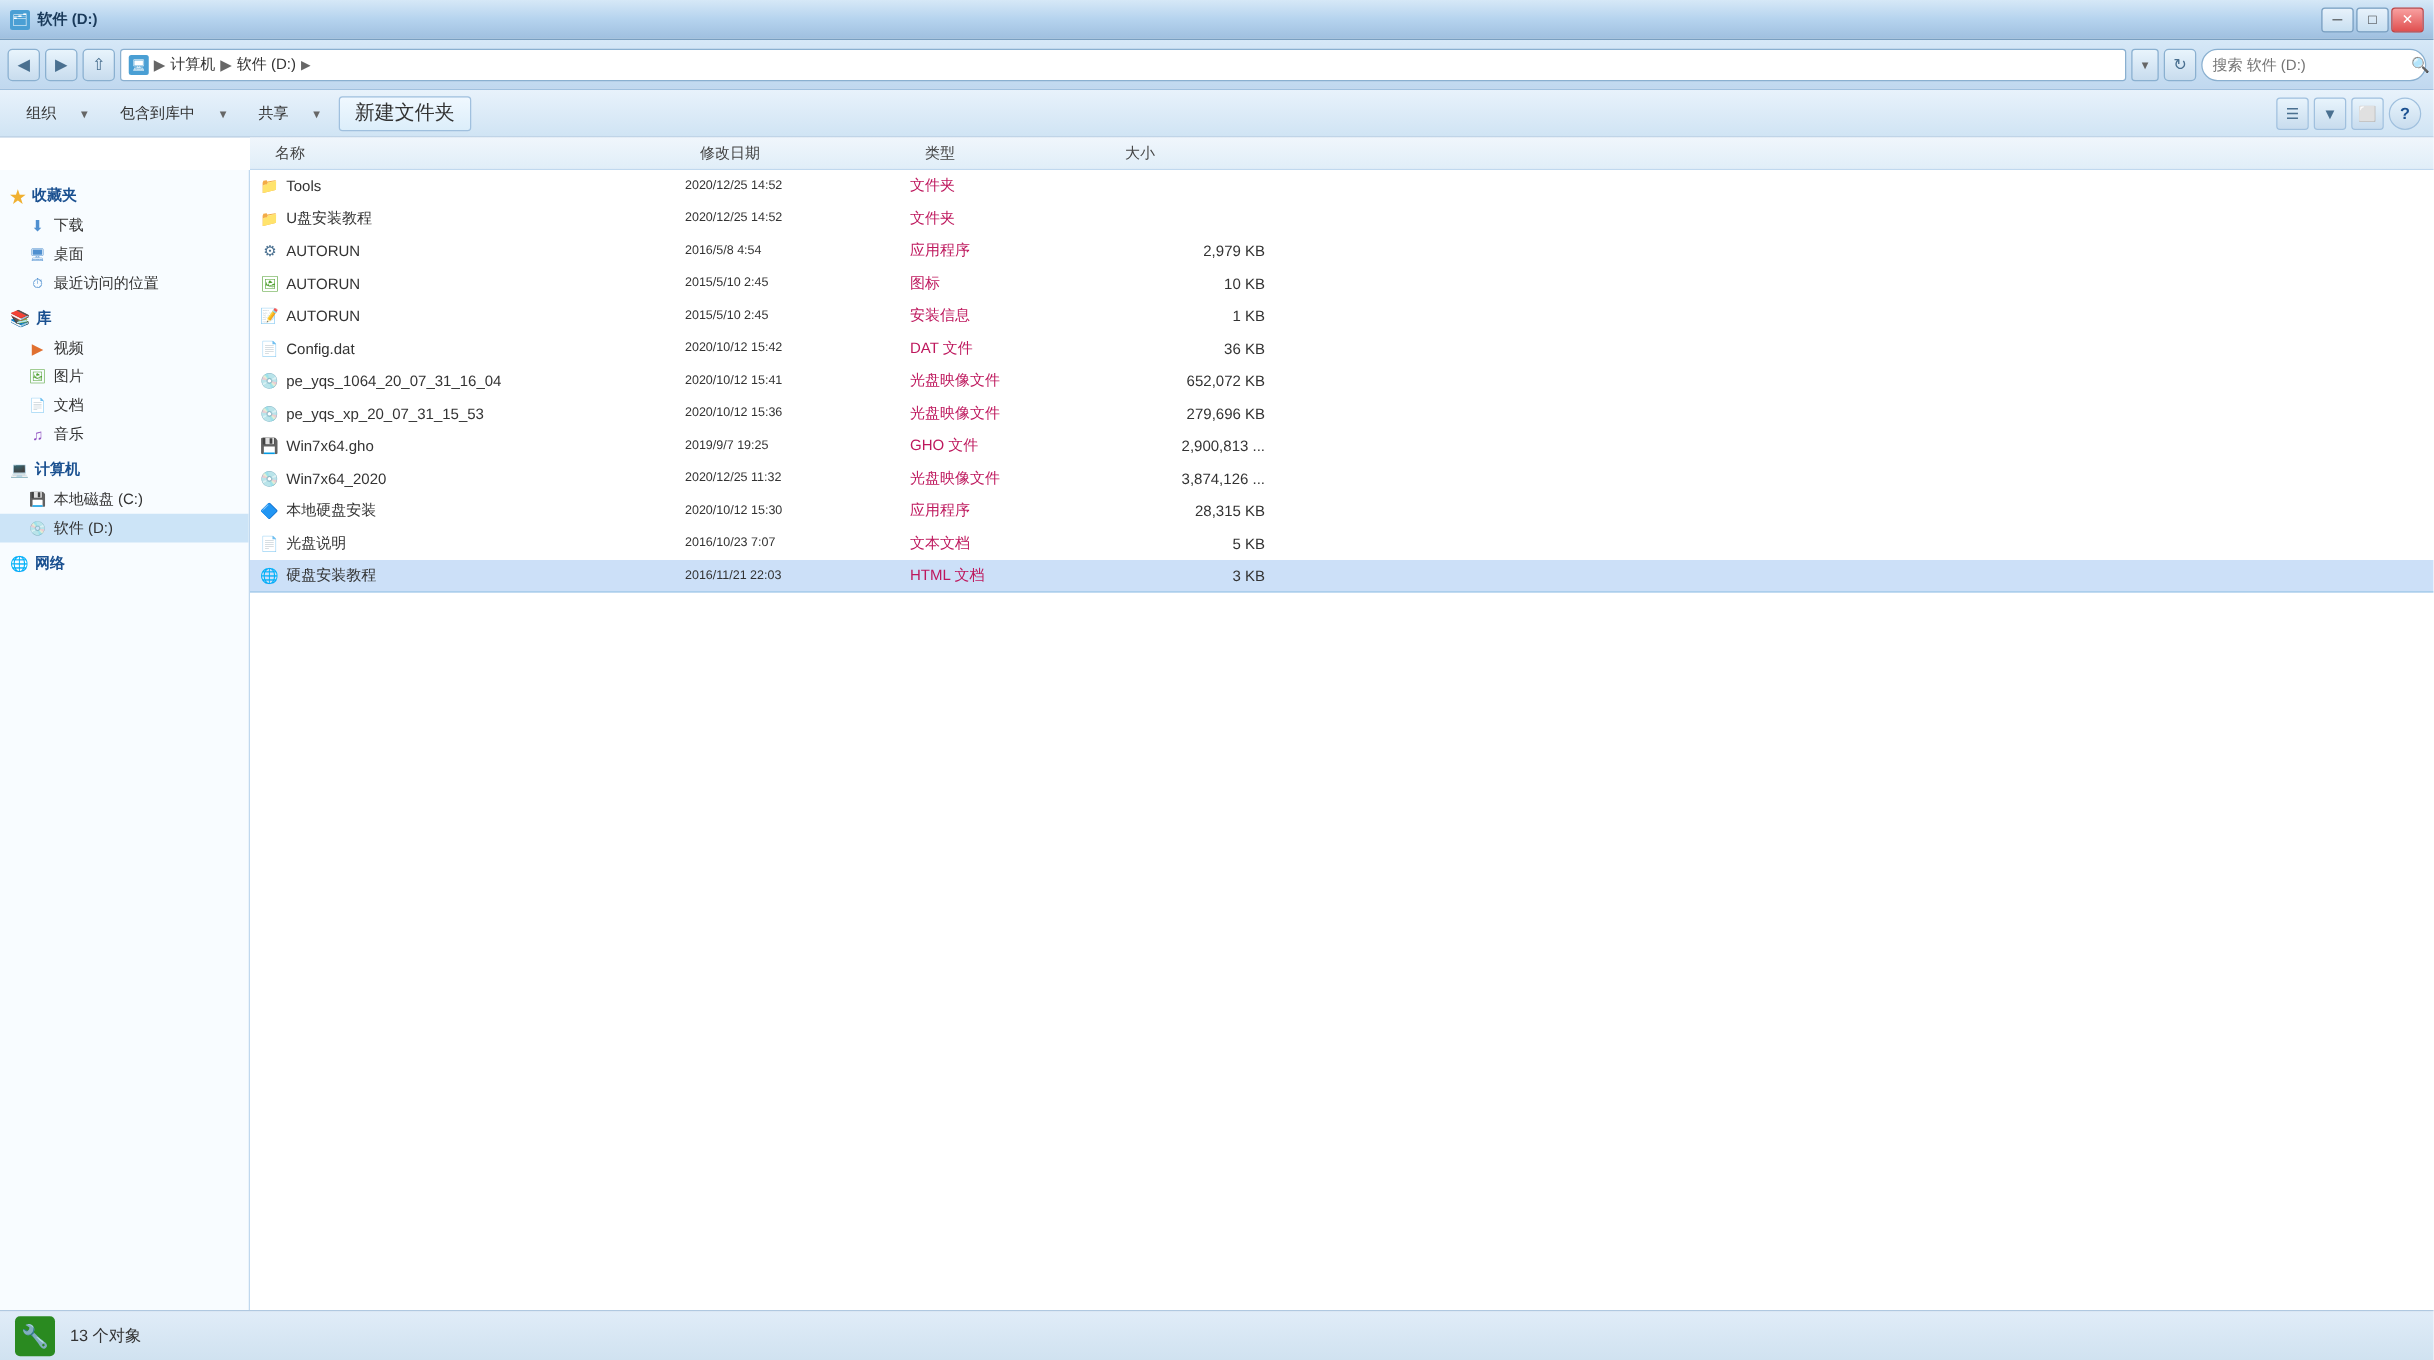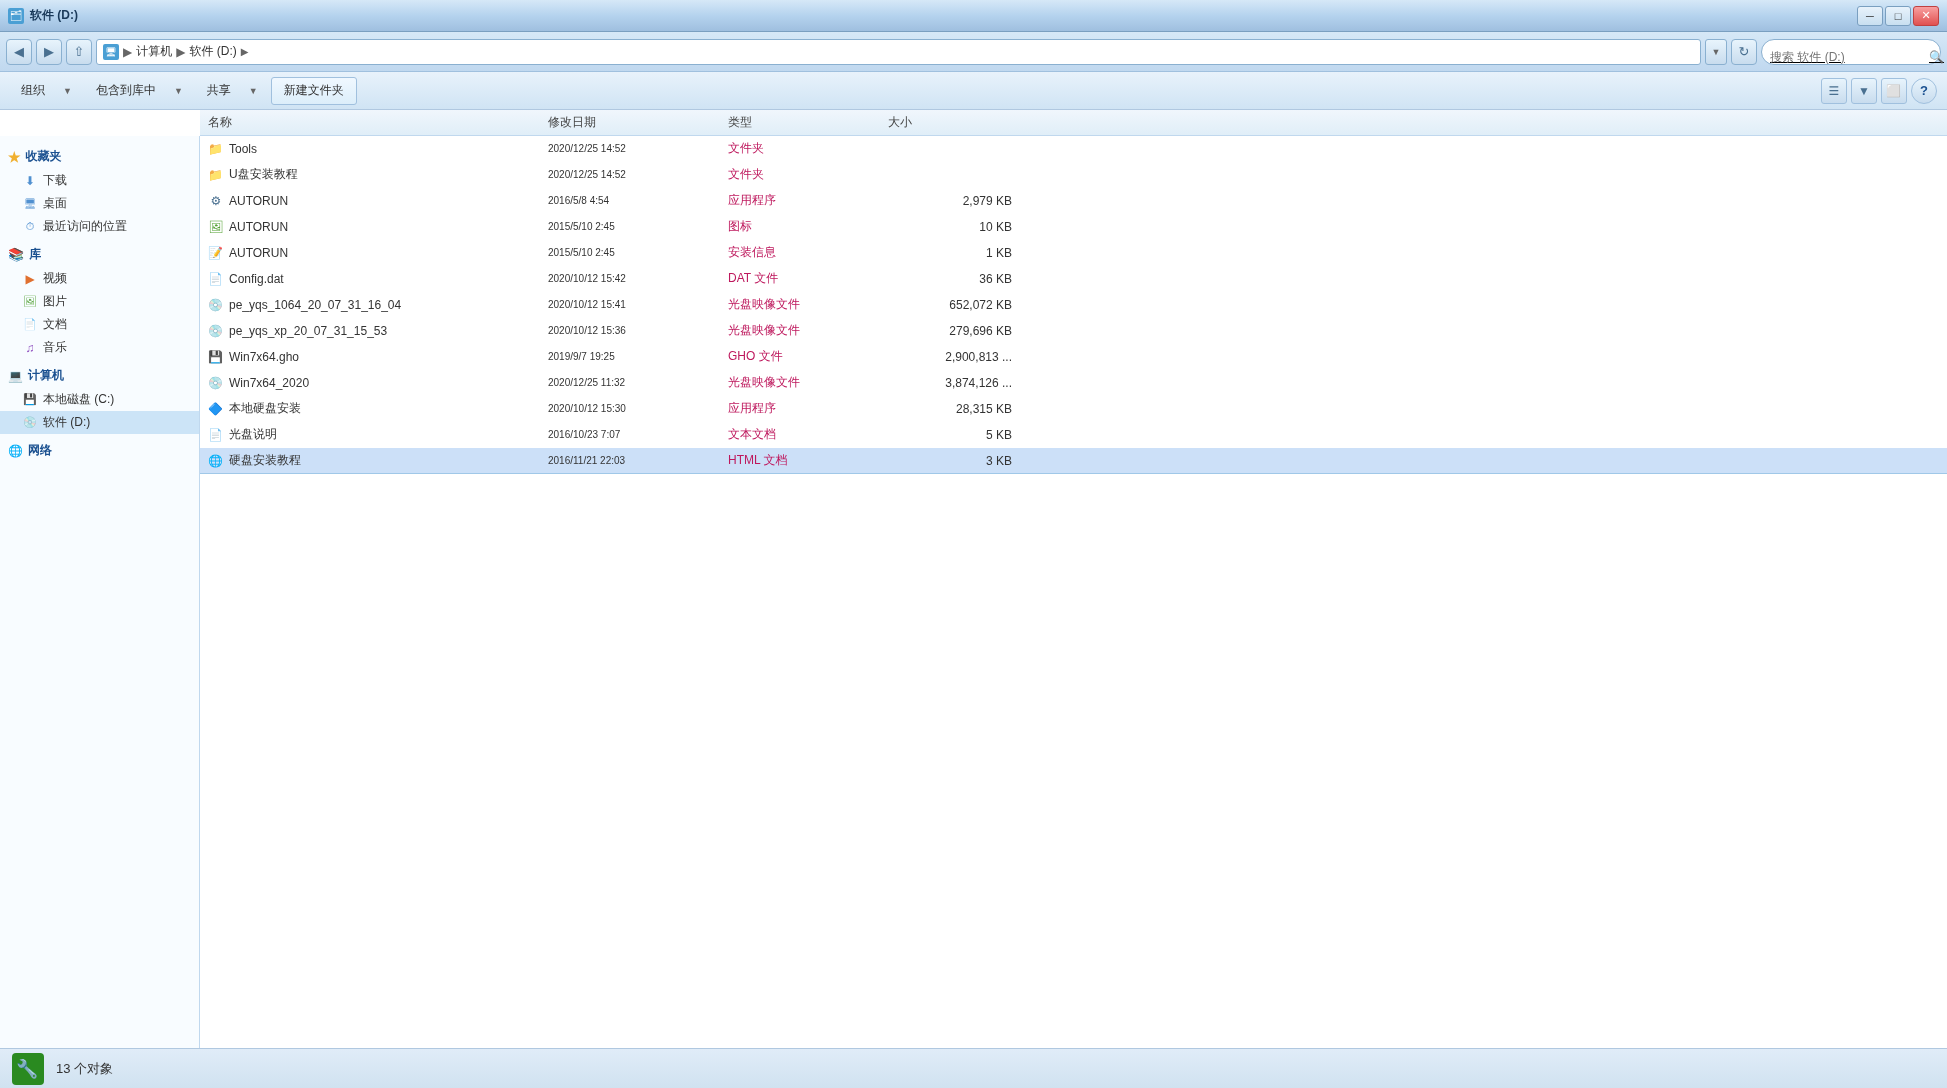--- a/index.html
+++ b/index.html
@@ -114,25 +114,24 @@
       background: linear-gradient(to bottom, #e8f4fc, #c8dcee);
       display: flex; align-items: center; justify-content: center;
       cursor: pointer;
       color: #4a7090; font-size: 13px;
     }
     .search-box {
       width: 180px; height: 26px;
       border: 1px solid #8ab0d0;
       border-radius: 13px;
       display: flex;
-      align-items: flex-end;
+      align-items: center;
       background: white;
       padding: 0 8px;
       gap: 4px;
-      text-decoration: underline;
     }
     .search-input {
       flex: 1;
       border: none; outline: none;
       font-size: 12px;
       color: #999;
       background: transparent;
     }
     .search-icon { color: #8ab0d0; font-size: 12px; }
 
@@ -160,21 +159,21 @@
       gap: 18px;
     }
     .tool-dropdown { font-size: 9px; color: #666; }
     .new-folder-btn {
       height: 28px;
       padding: 0 12px;
       border: 1px solid #a0c0de;
       border-radius: 3px;
       background: linear-gradient(to bottom, #f0f8ff, #dceefa);
       cursor: pointer;
-      font-size: 12px;
+      font-size: 16px;
       color: #333;
     }
     .toolbar-right {
       margin-left: auto;
       display: flex;
       align-items: center;
       gap: 4px;
     }
     .view-btn {
       width: 26px; height: 26px;
@@ -196,20 +195,21 @@
     }
 
     
     .col-header {
       height: 26px;
       background: linear-gradient(to bottom, #f0f6fc, #e0eef8);
       display: flex;
       align-items: center;
       border-bottom: 1px solid #c0d8ee;
       margin-left: 200px;
+      padding-left: 12px;
     }
     .col-cell {
       padding: 0 8px;
       color: #444;
       font-size: 12px;
       cursor: pointer;
     }
     .col-name { width: 340px; }
     .col-date { width: 180px; }
     .col-type { width: 160px; }

